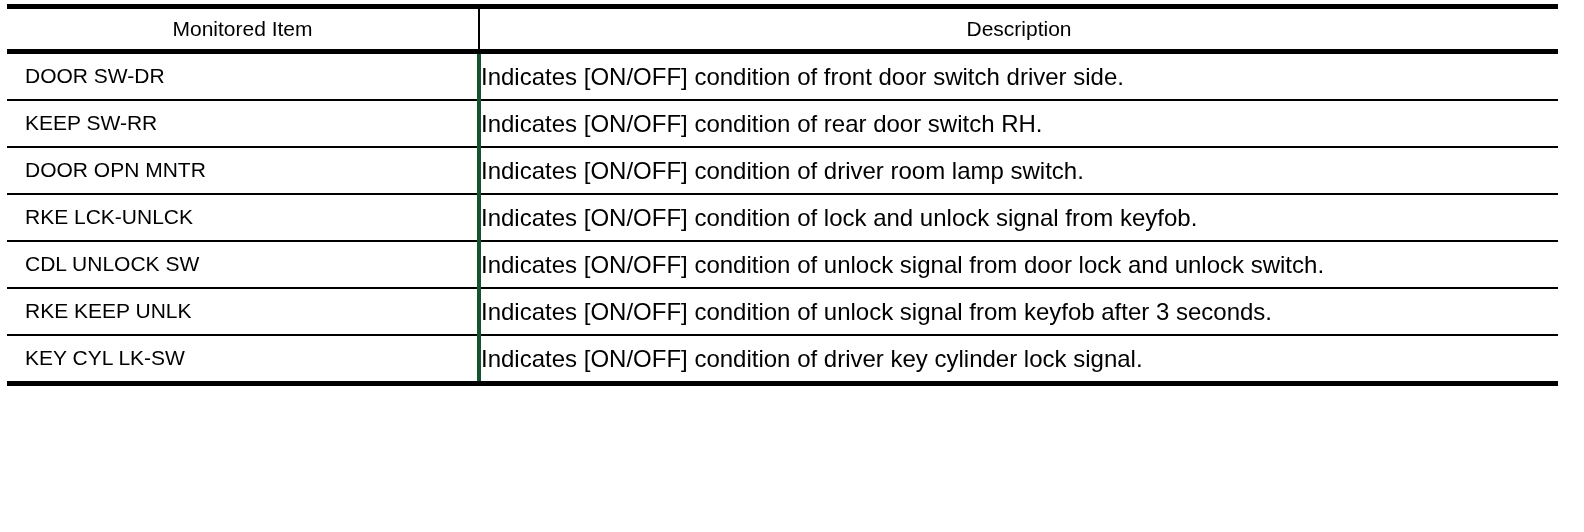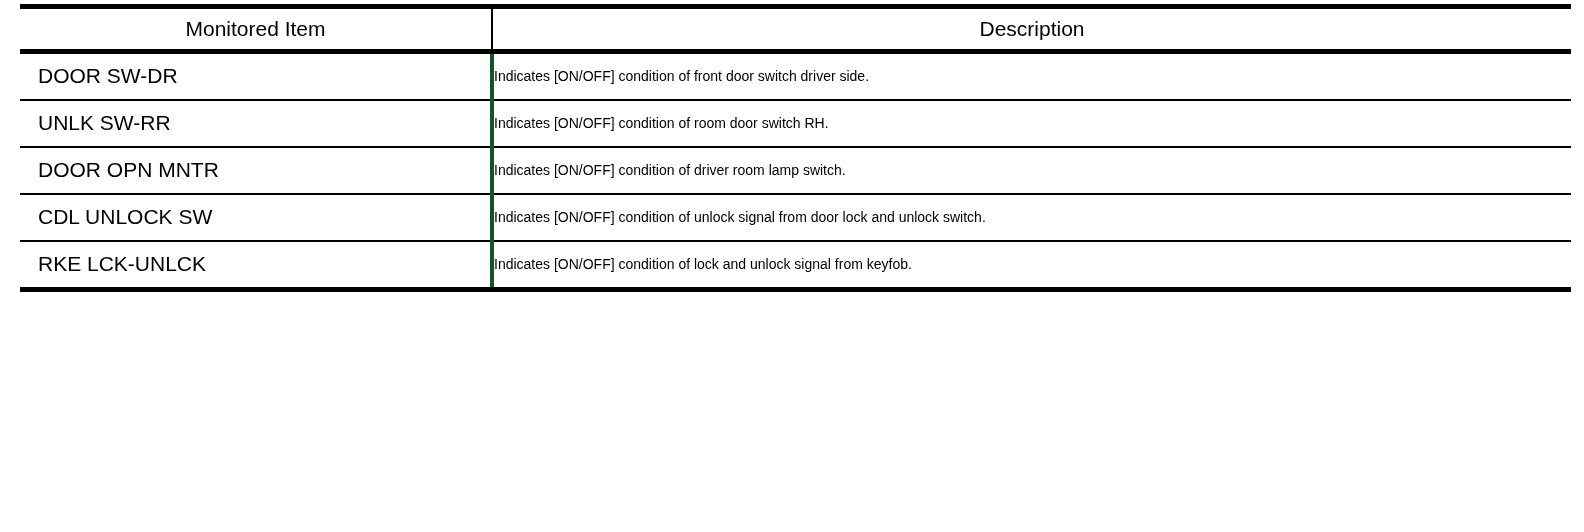--- a/index.html
+++ b/index.html
@@ -18,21 +18,21 @@
 
   #page {
     position: relative;
     width: 1584px;
     height: 532px;
     background: #ffffff;
   }
 
   .table-wrap {
     position: absolute;
-    left: 20px;
+    left: 7px;
     top: 4px;
     width: 1551px;
   }
 
   table.spec-table {
     width: 100%;
     border-collapse: collapse;
     table-layout: fixed;
   }
 
@@ -69,21 +69,21 @@
   }
 
   .spec-table tbody td.cell-item {
     border-right: 4px solid #14532d;
     font-size: 21px;
     padding-left: 18px;
     white-space: nowrap;
   }
 
   .spec-table tbody td.cell-desc {
-    font-size: 14px;
+    font-size: 24px;
     white-space: nowrap;
   }
 
   .hdr-label { display: inline-block; }
 </style>
 </head>
 <body>
 
 <div id="page">
   <div class="table-wrap">
@@ -101,31 +101,39 @@
             <span class="hdr-label">Description</span>
           </th>
         </tr>
       </thead>
       <tbody id="table-body">
           <tr>
             <td class="cell-item">DOOR SW-DR</td>
             <td class="cell-desc">Indicates [ON/OFF] condition of front door switch driver side.</td>
           </tr>
           <tr>
-            <td class="cell-item">UNLK SW-RR</td>
-            <td class="cell-desc">Indicates [ON/OFF] condition of room door switch RH.</td>
+            <td class="cell-item">KEEP SW-RR</td>
+            <td class="cell-desc">Indicates [ON/OFF] condition of rear door switch RH.</td>
           </tr>
           <tr>
             <td class="cell-item">DOOR OPN MNTR</td>
             <td class="cell-desc">Indicates [ON/OFF] condition of driver room lamp switch.</td>
           </tr>
           <tr>
+            <td class="cell-item">RKE LCK-UNLCK</td>
+            <td class="cell-desc">Indicates [ON/OFF] condition of lock and unlock signal from keyfob.</td>
+          </tr>
+          <tr>
             <td class="cell-item">CDL UNLOCK SW</td>
             <td class="cell-desc">Indicates [ON/OFF] condition of unlock signal from door lock and unlock switch.</td>
           </tr>
           <tr>
-            <td class="cell-item">RKE LCK-UNLCK</td>
-            <td class="cell-desc">Indicates [ON/OFF] condition of lock and unlock signal from keyfob.</td>
+            <td class="cell-item">RKE KEEP UNLK</td>
+            <td class="cell-desc">Indicates [ON/OFF] condition of unlock signal from keyfob after 3 seconds.</td>
+          </tr>
+          <tr>
+            <td class="cell-item">KEY CYL LK-SW</td>
+            <td class="cell-desc">Indicates [ON/OFF] condition of driver key cylinder lock signal.</td>
           </tr>
         </tbody>
     </table>
   </div>
 </div>
 
 </body></html>

